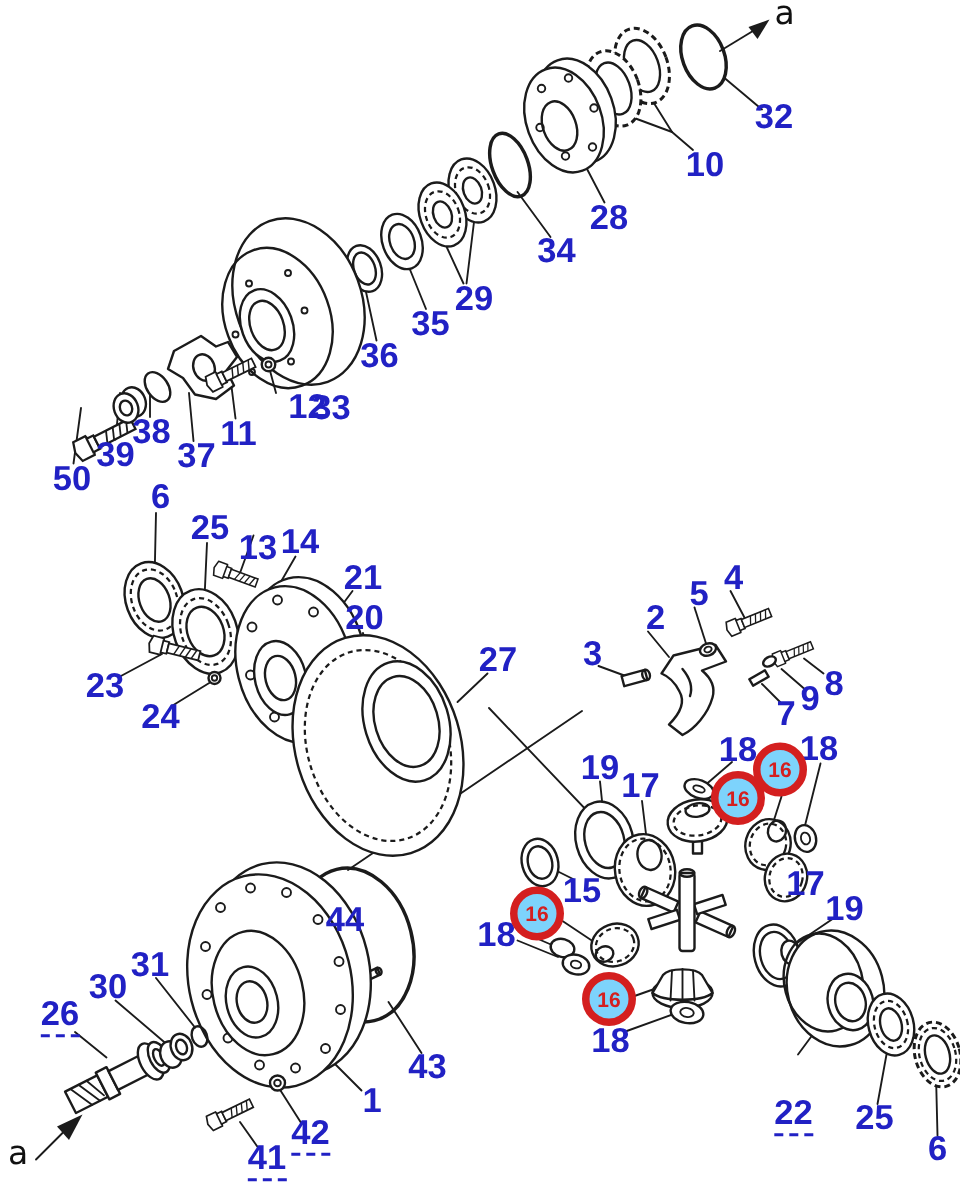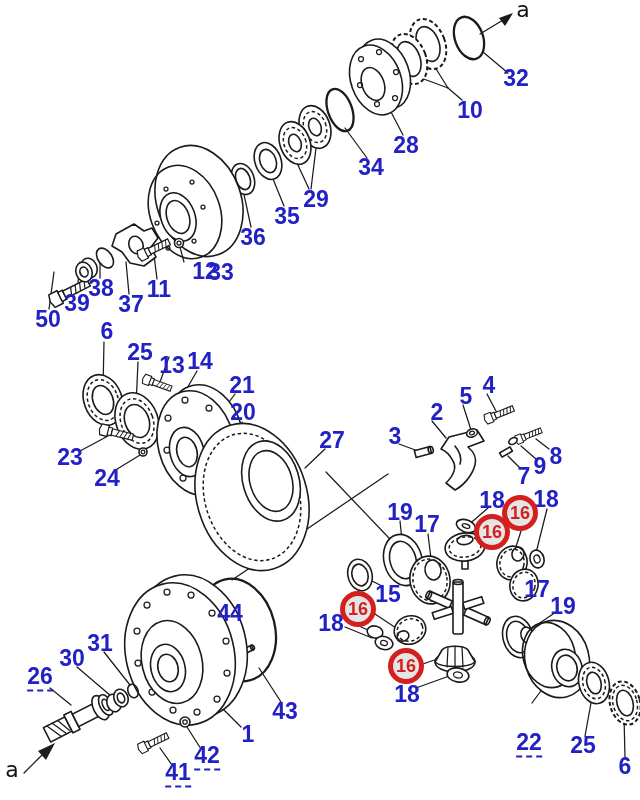--- a/index.html
+++ b/index.html
@@ -19,21 +19,21 @@
   #labels-layer{position:absolute;left:0;top:0;width:100%;height:100%;pointer-events:none;}
   .lbl{
     position:absolute;transform:translate(-50%,-50%);
     font-weight:bold;font-size:23px;line-height:1;color:var(--label);
     white-space:nowrap;
   }
   .lbl.u{border-bottom:2.5px dashed var(--label);padding-bottom:2px;}
   .lbl.ref{color:#111;font-weight:normal;font-size:22px;font-family:"DejaVu Sans",sans-serif;}
   .lbl.hl{
     width:26px;height:26px;border:5px solid var(--hl);border-radius:50%;
-    background:#e5e5e5;color:var(--hl);font-size:18px;
+    background:#7dd3fc;color:var(--hl);font-size:14px;
     display:flex;align-items:center;justify-content:center;
   }
 </style>
 </head>
 <body>
 
 <div class="stage" style="--line: #1b1b1b; --label: #2121c4; --hl: #d41f1f; background: rgb(255, 255, 255);">
 <svg width="640" height="800" viewBox="0 0 640 800">
   <defs>
     <g id="bolt">

